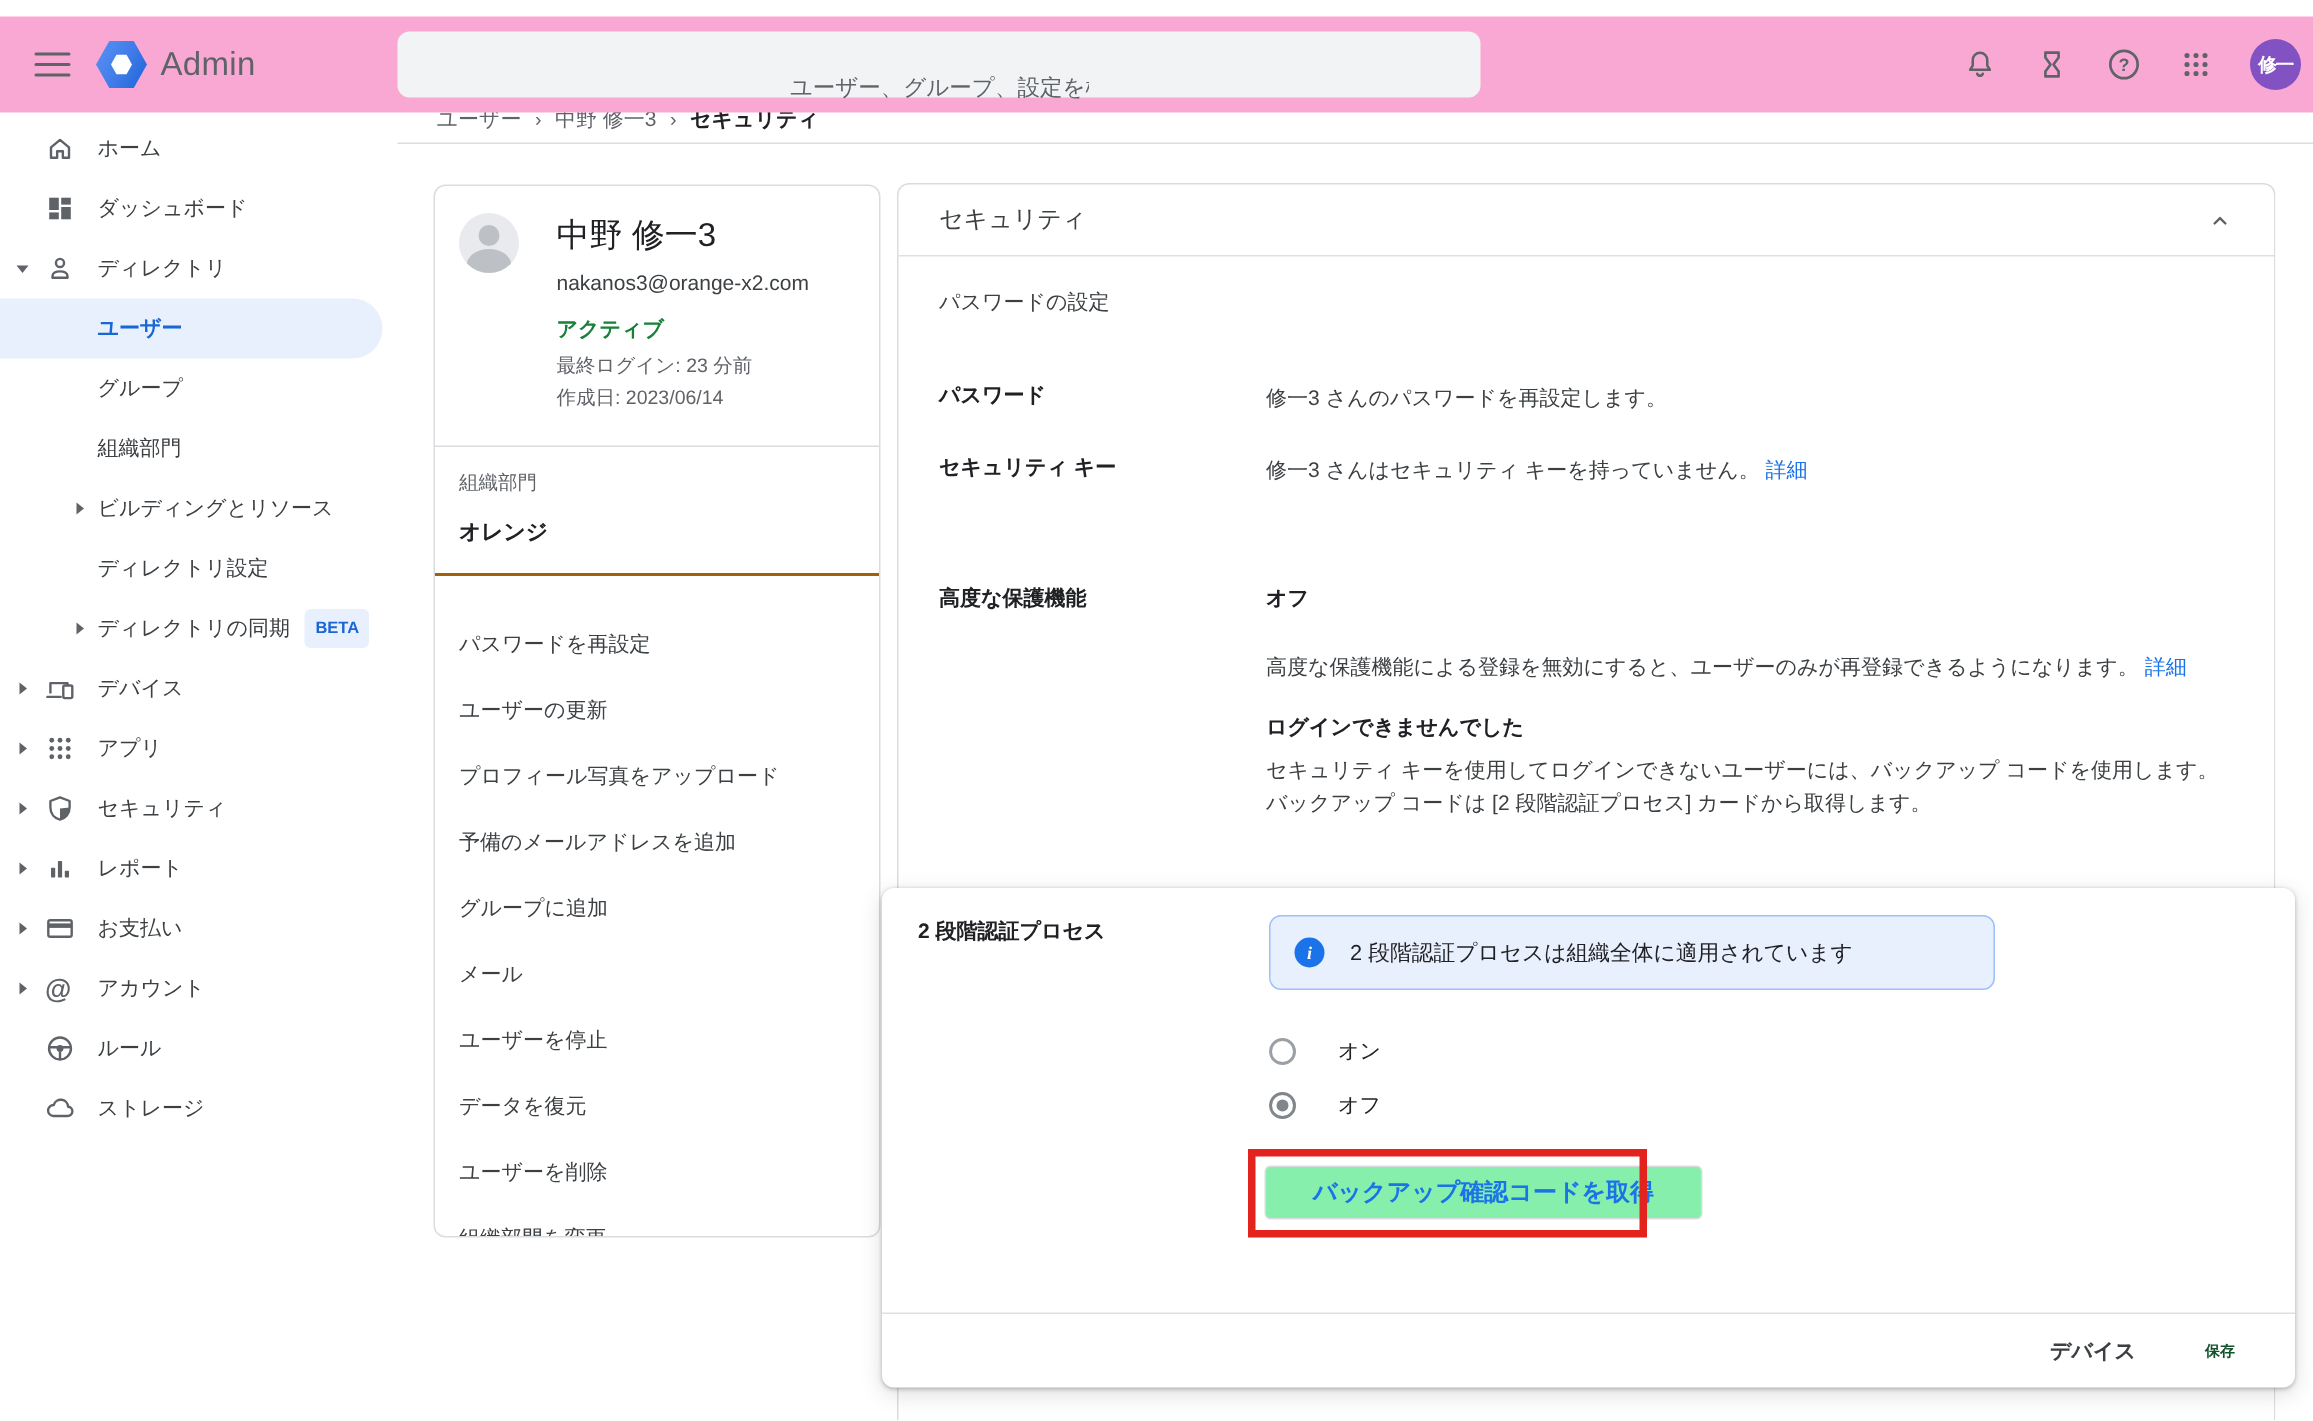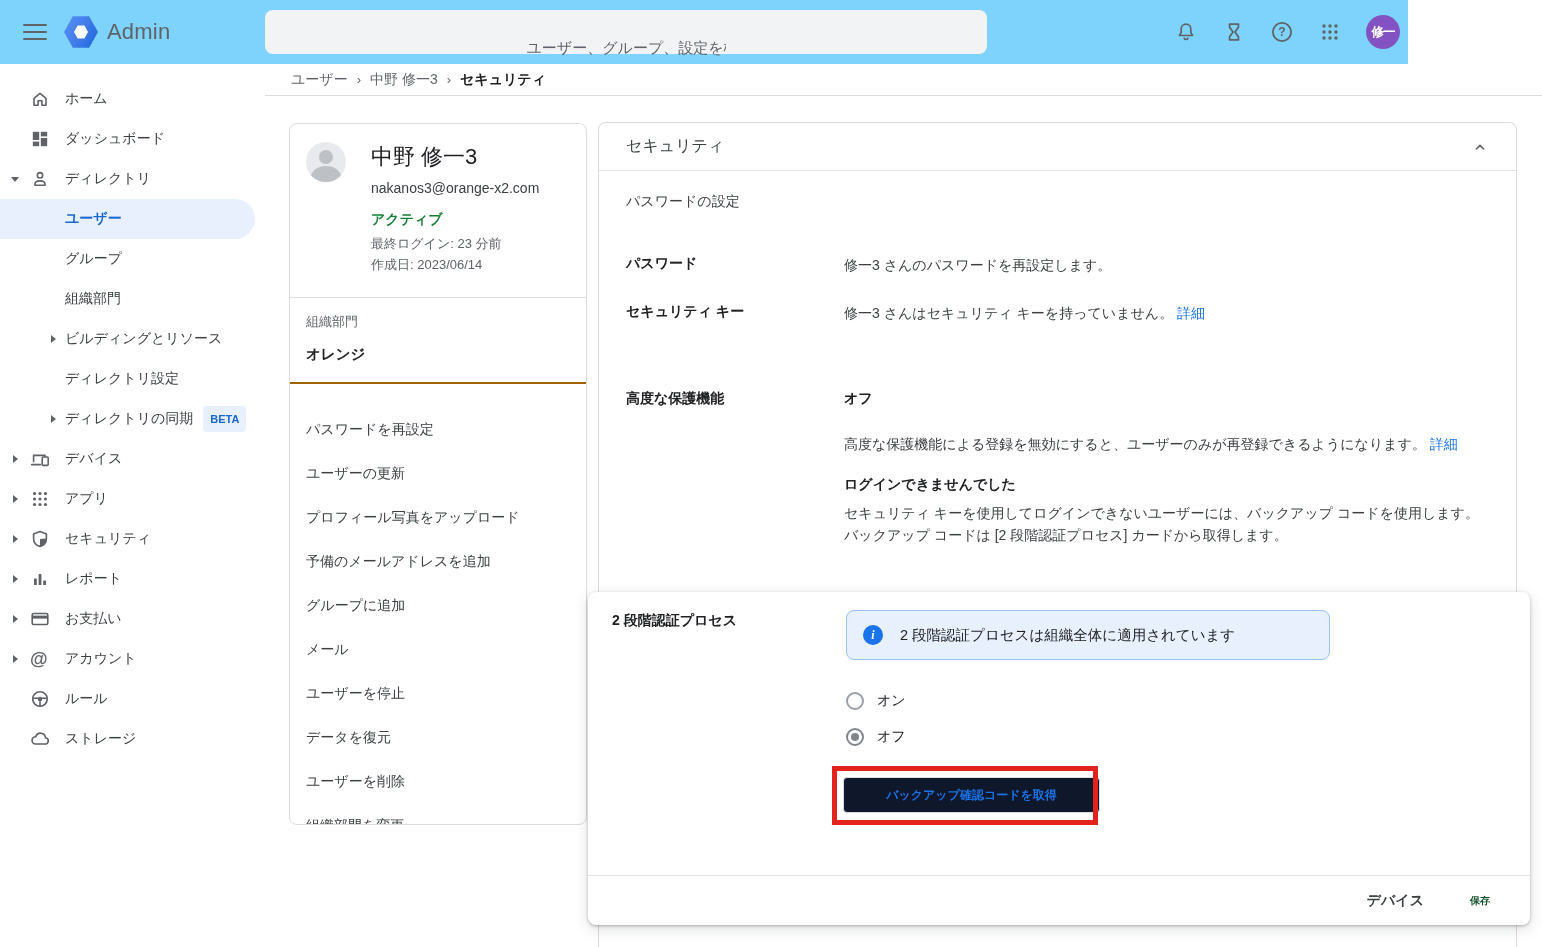--- a/index.html
+++ b/index.html
@@ -4,21 +4,21 @@
 <style>
   * { margin:0; padding:0; box-sizing:border-box; }
   html,body { width:1542px; height:947px; }
   body {
     font-family:"Liberation Sans","DejaVu Sans",sans-serif;
     background:#fff; color:#3c4043; position:relative; overflow:hidden;
   }
   svg { display:block; }
 
   
-  .topbar { position:absolute; top:0; left:0; width:1408px; height:64px; background:#7dd3fc; z-index:30; }
+  .topbar { position:absolute; top:11px; left:0; width:1542px; height:64px; background:#f9a8d4; z-index:30; }
   .hamburger { position:absolute; left:23px; top:20px; width:24px; height:24px; cursor:pointer; display:flex; flex-direction:column; justify-content:center; gap:5px; }
   .hamburger span { display:block; height:2px; background:#5f6368; border-radius:1px; }
   .logo-wrap { position:absolute; left:64px; top:15px; display:flex; align-items:center; cursor:pointer; }
   .hexa { width:34px; height:34px; clip-path:polygon(0% 50%, 26% 4%, 74% 4%, 100% 50%, 74% 96%, 26% 96%);
           background:linear-gradient(120deg,#5a93f5 0%,#3f7ae8 55%,#1b63d8 100%); position:relative; }
   .hexa::after { content:""; position:absolute; left:10px; top:10px; width:14px; height:14px;
           clip-path:polygon(0% 50%, 26% 4%, 74% 4%, 100% 50%, 74% 96%, 26% 96%); background:#fff; }
   .app-title { font-size:22px; color:#5f6368; margin-left:9px; letter-spacing:.2px; }
 
   .searchbar { position:absolute; left:265px; top:10px; width:722px; height:44px; background:#f1f3f4;
@@ -98,29 +98,29 @@
 
   
   .twofa { position:absolute; left:588px; top:592px; width:942px; height:333px; background:#fff; border-radius:8px;
            box-shadow:0 1px 3px rgba(60,64,67,.35), 0 4px 14px rgba(60,64,67,.18); z-index:15; }
   .twofa-label { position:absolute; left:24px; top:20px; font-size:14px; font-weight:700; color:#202124; }
   .infobox { position:absolute; left:258px; top:18px; width:484px; height:50px; background:#e8f0fe;
              border:1px solid #9cc0f7; border-radius:8px; display:flex; align-items:center; padding:0 16px; gap:17px; }
   .info-ic { width:20px; height:20px; border-radius:50%; background:#1a73e8; color:#fff; font-size:12px; font-weight:700;
              display:flex; align-items:center; justify-content:center; flex:0 0 20px; font-family:"Liberation Serif","DejaVu Serif",serif; font-style:italic; }
   .infobox .txt { font-size:14.5px; color:#202124; }
-  .radio-row { position:absolute; left:258px; display:flex; align-items:center; gap:13px; cursor:pointer; }
+  .radio-row { position:absolute; left:258px; display:flex; align-items:center; gap:28px; cursor:pointer; }
   .radio-on { top:100px; }
   .radio-off { top:136px; }
   .radio { width:18px; height:18px; border:2px solid #9aa0a6; border-radius:50%; position:relative; }
   .radio.checked { border-color:#80868b; }
   .radio.checked::after { content:""; position:absolute; left:3px; top:3px; width:8px; height:8px; border-radius:50%; background:#80868b; }
   .radio-lbl { font-size:14px; color:#202124; }
-  .codes-btn { position:absolute; left:255px; top:185px; width:257px; height:36px; background:#0f172a; border:1px solid #dadce0;
-               border-radius:4px; color:#1a73e8; font-size:12px; font-weight:600; display:flex; align-items:center;
+  .codes-btn { position:absolute; left:255px; top:185px; width:292px; height:36px; background:#86efac; border:1px solid #dadce0;
+               border-radius:4px; color:#1a73e8; font-size:16px; font-weight:600; display:flex; align-items:center;
                justify-content:center; cursor:pointer; font-family:"Liberation Sans","DejaVu Sans",sans-serif; }
   .red-annot { position:absolute; left:244px; top:174px; width:266px; height:59px; border:5px solid #e3231e; pointer-events:none; z-index:5; }
   .twofa-foot { position:absolute; left:0; bottom:0; width:100%; height:50px; border-top:1px solid #e0e0e0;
                 display:flex; align-items:center; justify-content:flex-end; gap:46px; padding-right:40px; }
   .cancel-btn { font-size:14px; font-weight:600; color:#3c4043; cursor:pointer; }
   .save-btn { font-size:10px; font-weight:600; color:#14532d; cursor:default; }
 </style>
 </head>
 <body>
 

